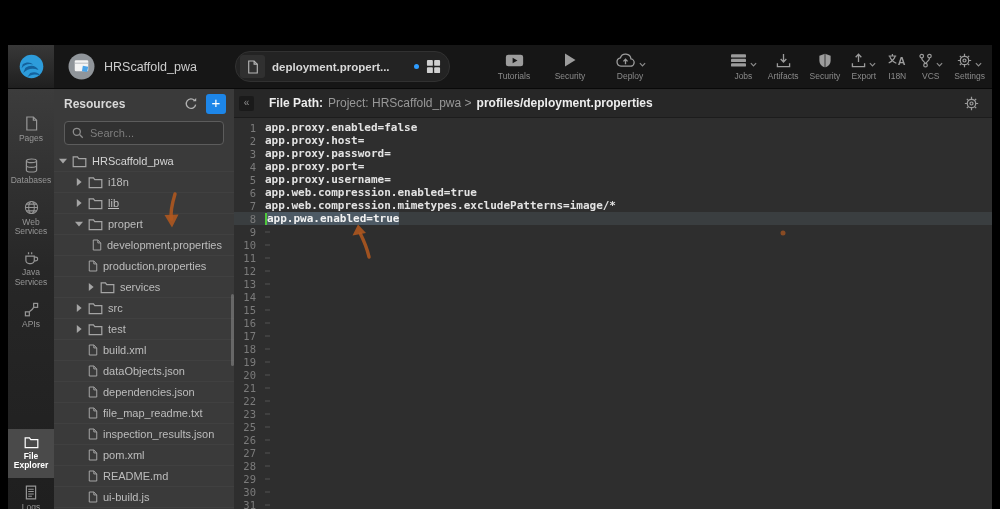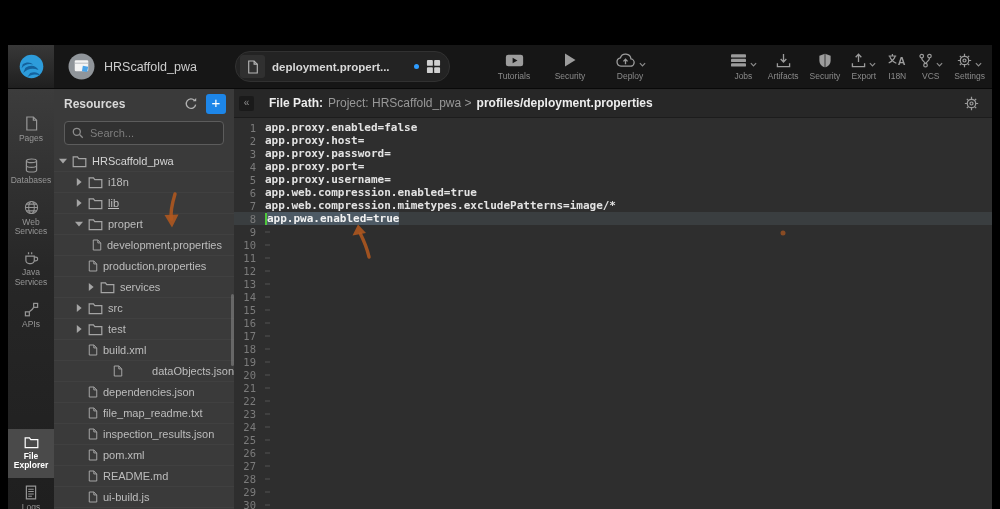--- a/index.html
+++ b/index.html
@@ -512,21 +512,21 @@
             <div class="tree-row" style="padding-left: 20px;">
               <span class="t-caret"></span>
               <span class="t-ico icon">
                 <svg viewBox="0 0 12 14" width="10" height="12">
                   <path d="M1.5 1h5.5l3.5 3.5V13H1.5z" fill="none" stroke="currentColor" stroke-width="1.2"></path>
                   <path d="M7 1v3.5h3.5" fill="none" stroke="currentColor" stroke-width="1.2"></path>
                 </svg>
               </span>
               <span>build.xml</span>
             </div>
-            <div class="tree-row" style="padding-left: 20px; justify-content: space-between;">
+            <div class="tree-row" style="padding-left: 20px;">
               <span class="t-caret"></span>
               <span class="t-ico icon">
                 <svg viewBox="0 0 12 14" width="10" height="12">
                   <path d="M1.5 1h5.5l3.5 3.5V13H1.5z" fill="none" stroke="currentColor" stroke-width="1.2"></path>
                   <path d="M7 1v3.5h3.5" fill="none" stroke="currentColor" stroke-width="1.2"></path>
                 </svg>
               </span>
               <span>dataObjects.json</span>
             </div>
             <div class="tree-row" style="padding-left: 20px;">
@@ -701,24 +701,20 @@
             </div>
             <div class="cl">
               <span class="ln">22</span>
               <span class="ct"><span class="dash"></span></span>
             </div>
             <div class="cl">
               <span class="ln">23</span>
               <span class="ct"><span class="dash"></span></span>
             </div>
             <div class="cl">
-              <span class="ln">24</span>
-              <span class="ct"><span class="dash"></span></span>
-            </div>
-            <div class="cl">
               <span class="ln">25</span>
               <span class="ct"><span class="dash"></span></span>
             </div>
             <div class="cl">
               <span class="ln">26</span>
               <span class="ct"><span class="dash"></span></span>
             </div>
             <div class="cl">
               <span class="ln">27</span>
               <span class="ct"><span class="dash"></span></span>

